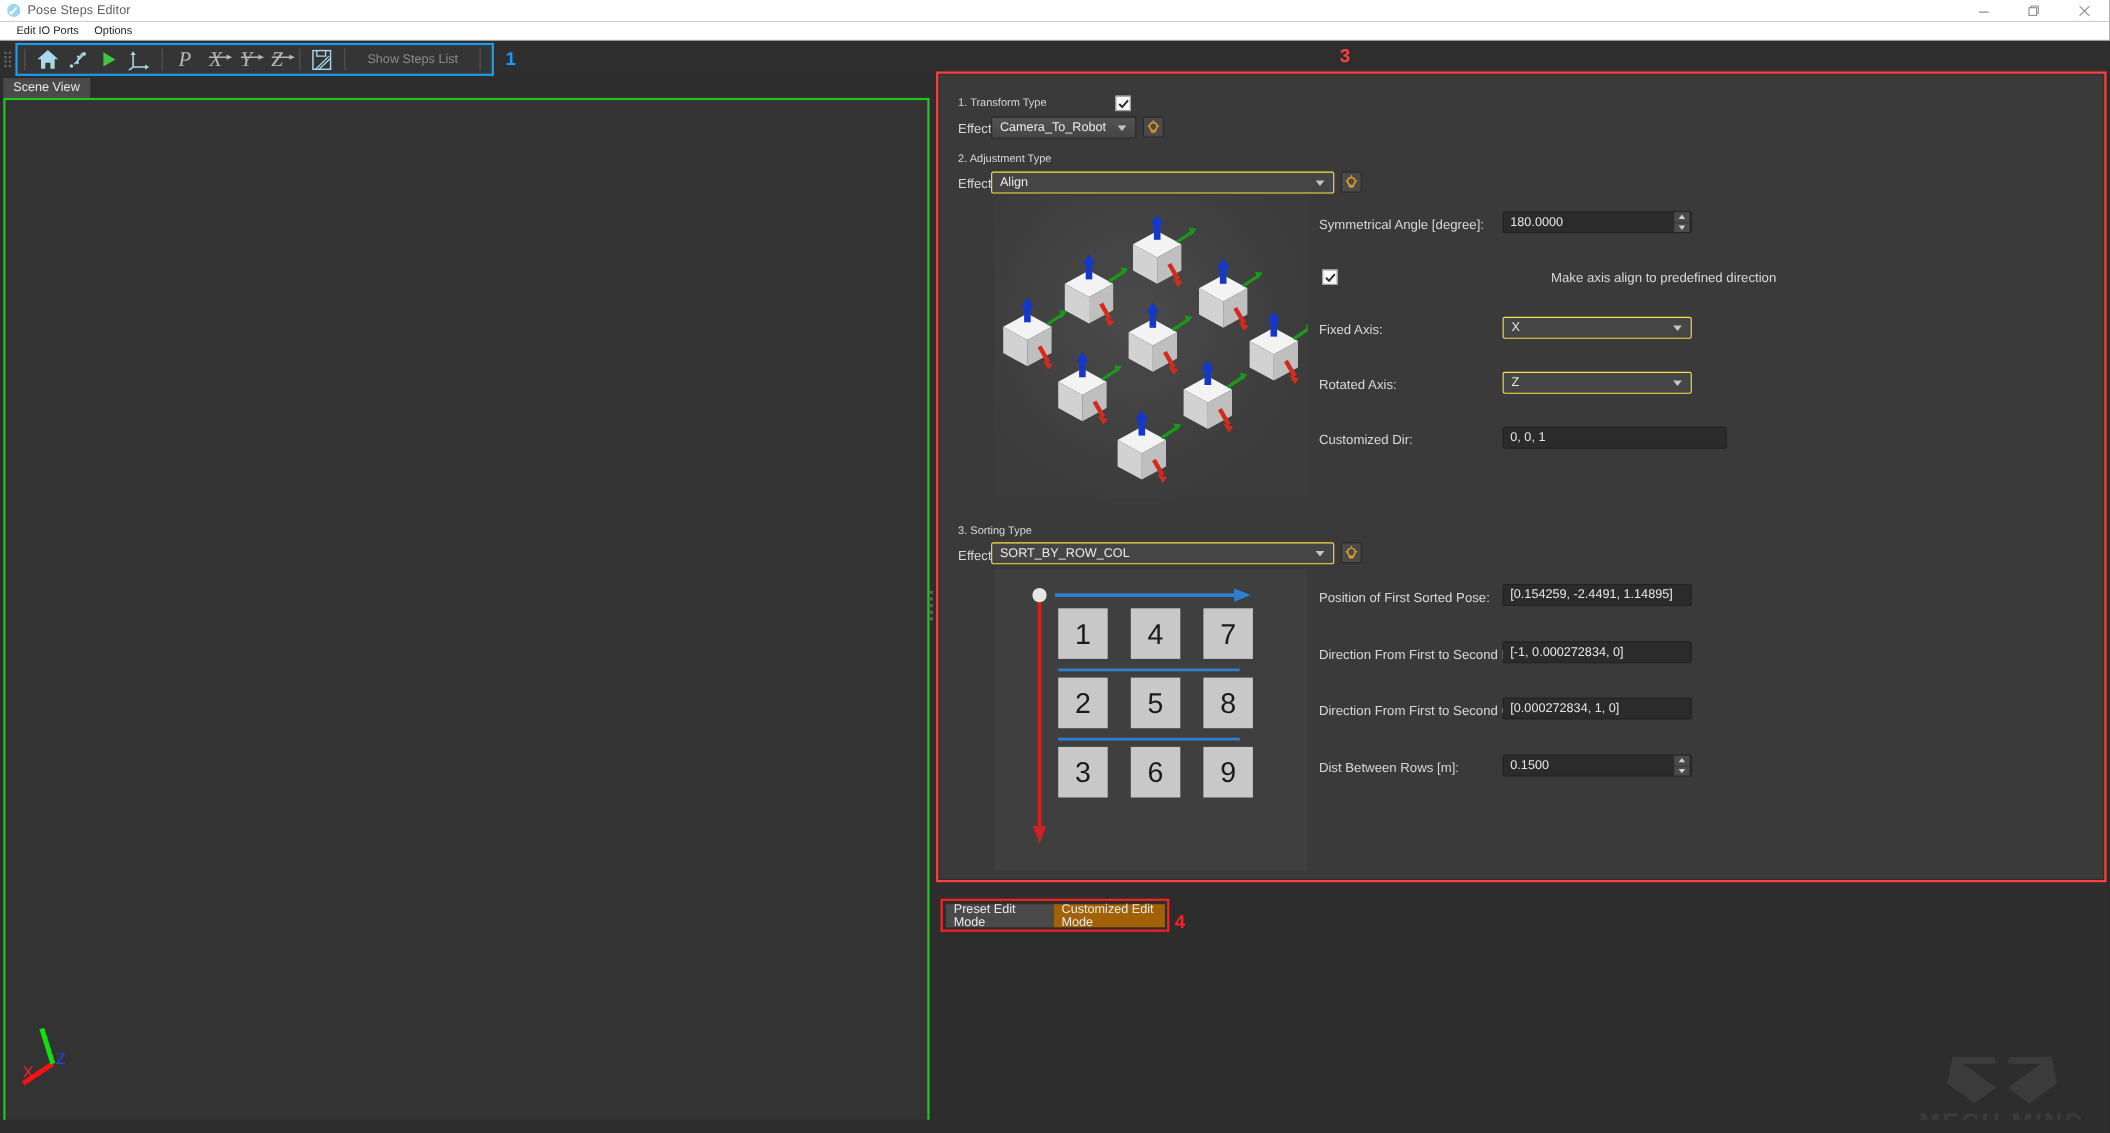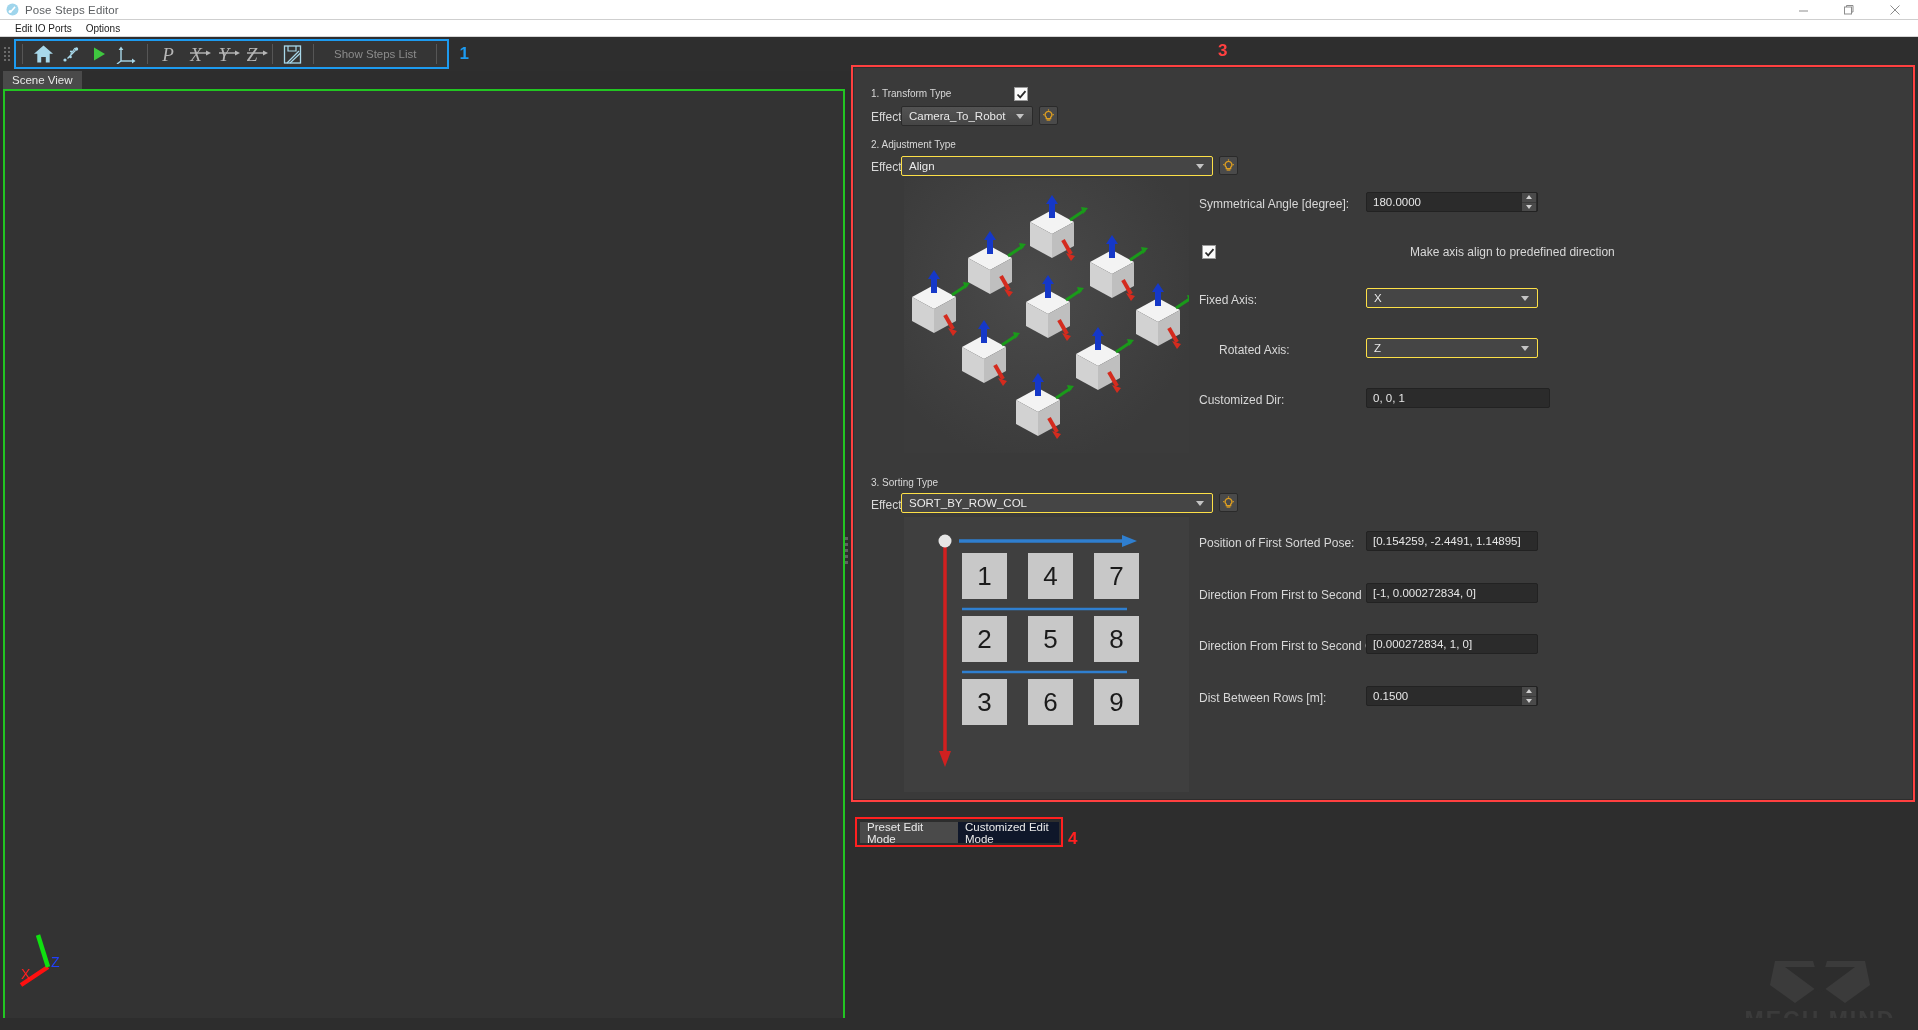--- a/index.html
+++ b/index.html
@@ -212,21 +212,21 @@
   .tabs-red {
     position:absolute; left: 855px; top: 746px; width: 208px; height: 30px;
     border: 2px solid #ff2020;
   }
   .tab {
     position:absolute; top: 3px; height: 21px;
     font-size: 11.5px; color:#e9e9e9;
     display:flex; align-items:center; padding: 0 7px;
   }
   .tab.sel { background:#4a4a4a; }
-  .tab.unsel { background:#0f172a; }
+  .tab.unsel { background:#a16207; }
   .anno4-pos { position:absolute; left: 1068px; top: 758px; }
 
   .watermark {
     position:absolute; right: 8px; bottom: -4px;
     width: 180px; height: 80px; opacity: .08;
     display:flex; flex-direction:column; align-items:center; justify-content:flex-end;
     pointer-events:none;
   }
   .wm-text {
     font-size: 23px; font-weight: bold; letter-spacing: 2px; color:#d8d8d8;
@@ -518,28 +518,28 @@
           </svg>
       </div>
       <div class="lbl" style="left:510px; top:177px;margin-left:46px;">Make axis align to predefined direction</div>
 
       <div class="lbl" style="left:345px; top:225px;">Fixed Axis:</div>
       <div class="combo combo-flat" style="left:512px; top:220px; width:172px;">
         <span class="cv">X</span>
         <span class="arr"></span>
       </div>
 
-      <div class="lbl" style="left:345px; top:275px;margin-left:20px;">Rotated Axis:</div>
+      <div class="lbl" style="left:345px; top:275px;">Rotated Axis:</div>
       <div class="combo combo-flat" style="left:512px; top:270px; width:172px;">
         <span class="cv">Z</span>
         <span class="arr"></span>
       </div>
 
       <div class="lbl" style="left:345px; top:325px;">Customized Dir:</div>
-      <div class="txt" style="left:512px; top:320px; width:184px;">
+      <div class="txt" style="left:512px; top:320px; width:204px;">
         <span>0, 0, 1</span>
       </div>
 
       <div class="sec-title" style="left:17px; top:409px;">3. Sorting Type</div>
       <div class="lbl" style="left:17px; top:430px;">Effect:</div>
       <div class="combo combo-flat" style="left:47px; top:425px; width:312px;">
         <span class="cv">SORT_BY_ROW_COL</span>
         <span class="arr"></span>
       </div>
       <div class="bulb" style="left:365px; top:425px;">

